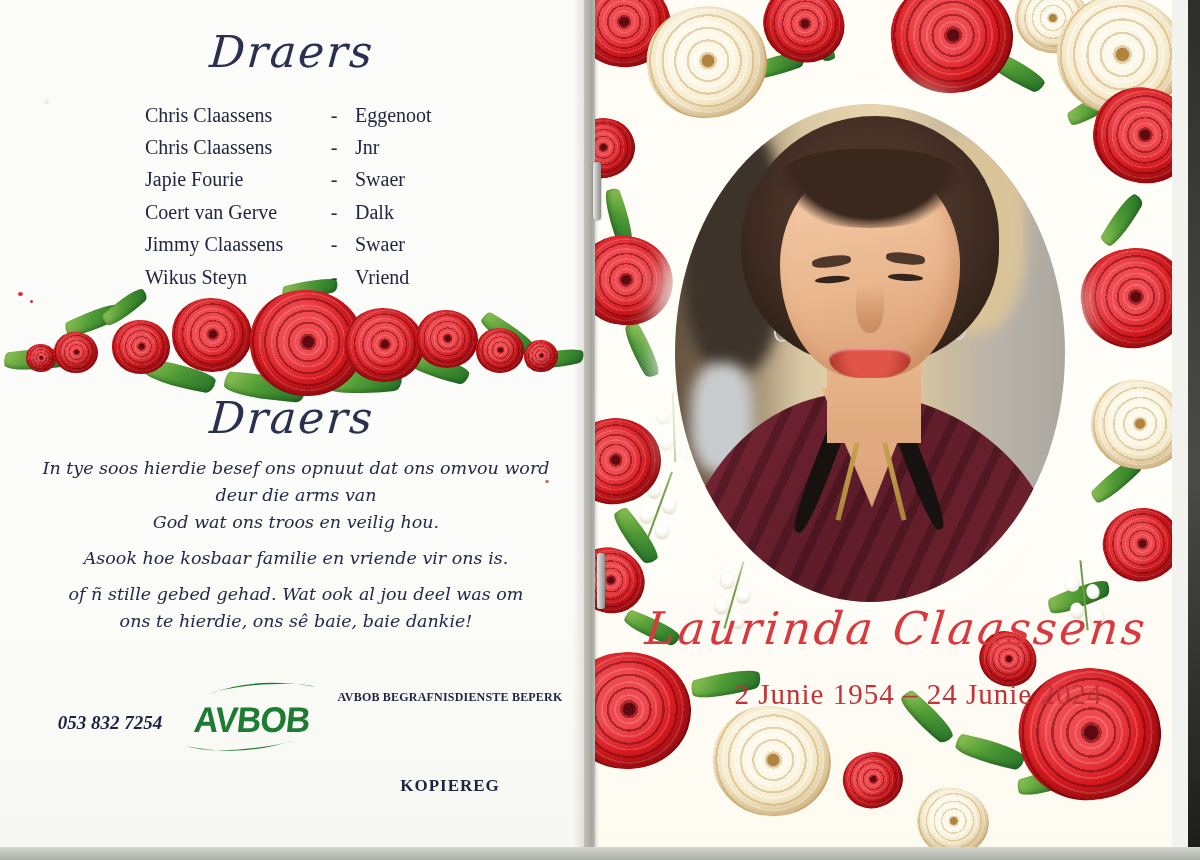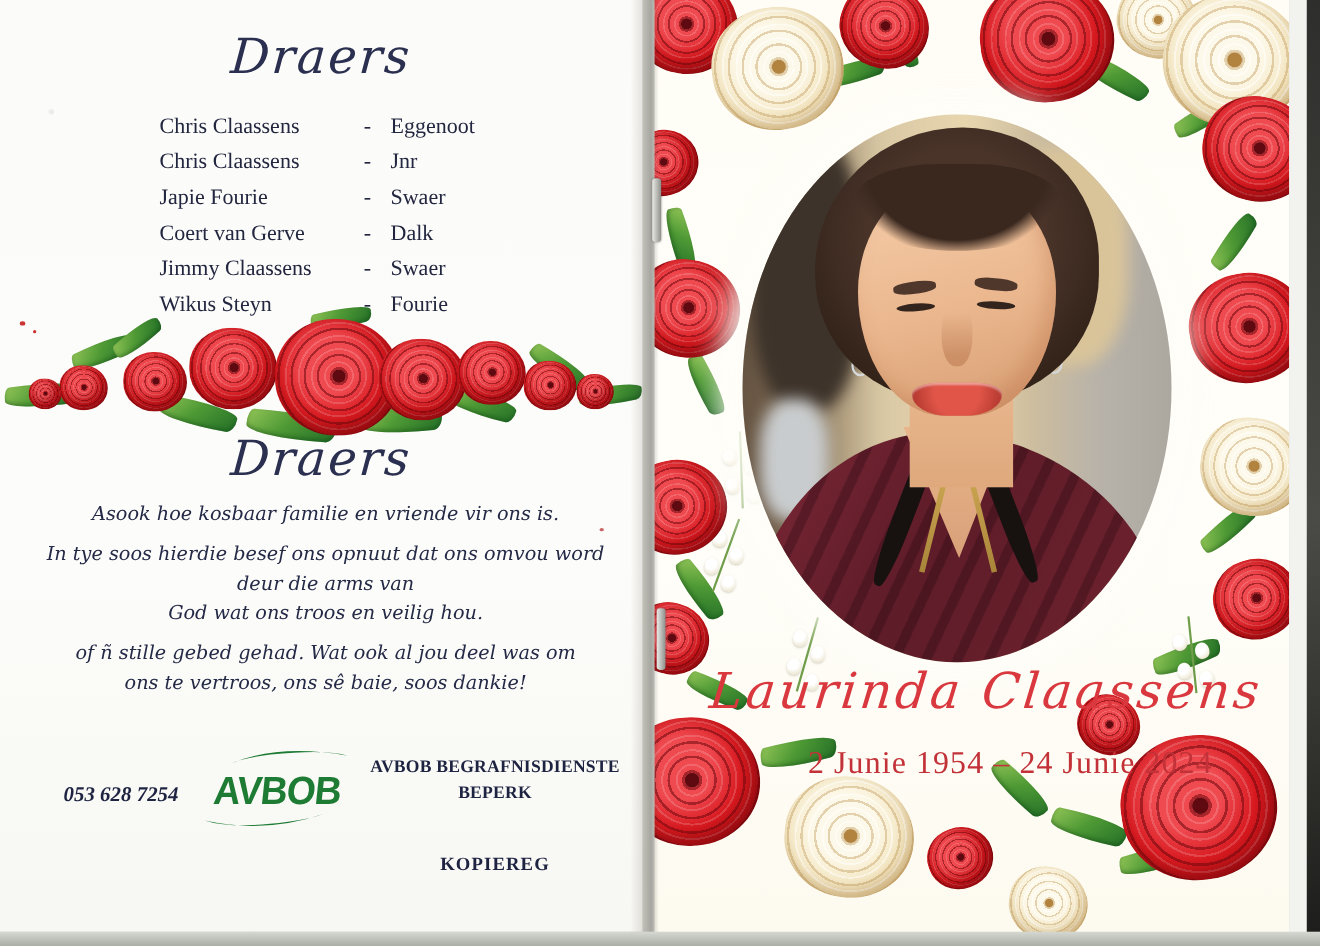--- a/index.html
+++ b/index.html
@@ -44,21 +44,21 @@
   #avbob-logo{position:absolute;left:176px;top:678px;width:152px;height:80px;}
   #avbob-logo svg{position:absolute;left:0;top:0;}
   #avbob-logo .logo-word{
     position:absolute;left:14px;top:22px;width:124px;text-align:center;
     font-family:"Liberation Sans", sans-serif;font-weight:bold;
     font-size:34px;color:#1e7b33;transform:skewX(-6deg) scaleY(1.05);
     letter-spacing:-1px;
   }
   #footer-company{position:absolute;left:336px;top:686px;width:228px;text-align:center;
     font-weight:bold;color:#1d2340;}
-  .company-line{font-size:16px;line-height:23px;letter-spacing:.2px;}
+  .company-line{font-size:12px;line-height:23px;letter-spacing:.2px;}
   .reg-line{font-size:12px;line-height:22px;font-weight:bold;}
   #kopiereg{position:absolute;left:336px;top:776px;width:228px;text-align:center;
     font-weight:bold;font-size:17px;letter-spacing:1px;color:#1d2340;}
   
   .rose{position:absolute;border-radius:48% 52% 50% 50%;}
   .rose.red{
     background:
       radial-gradient(circle at 51% 49%, #5e0a10 0 7%, rgba(0,0,0,0) 8.5%),
       repeating-radial-gradient(circle at 51% 49%,
         rgba(255,255,255,.16) 0 2%, rgba(0,0,0,0) 2% 8%,
@@ -196,21 +196,21 @@
           <span class="bearer-role">Dalk</span>
         </div>
         <div class="bearer-row">
           <span class="bearer-name">Jimmy Claassens</span>
           <span class="bearer-dash">-</span>
           <span class="bearer-role">Swaer</span>
         </div>
         <div class="bearer-row">
           <span class="bearer-name">Wikus Steyn</span>
           <span class="bearer-dash">-</span>
-          <span class="bearer-role">Fourie</span>
+          <span class="bearer-role">Vriend</span>
         </div>
       </div>
 
     <div id="rose-garland" class="abs" style="left:26px;top:282px;width:532px;height:122px;">
         <div class="leaf" style="left: -22px; top: 66px; width: 72px; height: 22px; transform: rotate(-8deg);"></div>
         <div class="leaf" style="left: 38px; top: 28px; width: 60px; height: 20px; transform: rotate(-26deg);"></div>
         <div class="leaf" style="left: 74px; top: 16px; width: 50px; height: 18px; transform: rotate(-42deg);"></div>
         <div class="leaf" style="left: 118px; top: 82px; width: 72px; height: 24px; transform: rotate(10deg);"></div>
         <div class="leaf" style="left: 198px; top: 92px; width: 82px; height: 26px; transform: rotate(4deg);"></div>
         <div class="leaf" style="left: 256px; top: -2px; width: 56px; height: 18px; transform: rotate(-14deg);"></div>
@@ -226,33 +226,33 @@
         <div class="rose red" style="left: 318px; top: 26px; width: 80px; height: 74px; transform: rotate(0deg);"></div>
         <div class="rose red" style="left: 390px; top: 28px; width: 62px; height: 58px; transform: rotate(0deg);"></div>
         <div class="rose red" style="left: 450px; top: 46px; width: 48px; height: 45px; transform: rotate(0deg);"></div>
         <div class="rose red" style="left: 498px; top: 58px; width: 34px; height: 32px; transform: rotate(0deg);"></div>
       </div>
 
     <div class="script-heading" style="top:392px;">Draers</div>
 
     <div id="tribute">
         <div class="tribute-par">
-          <div class="tribute-line">Asook hoe kosbaar familie en vriende vir ons is.</div>
-        </div>
-        <div class="tribute-par">
           <div class="tribute-line">In tye soos hierdie besef ons opnuut dat ons omvou word deur die arms van</div>
           <div class="tribute-line">God wat ons troos en veilig hou.</div>
         </div>
         <div class="tribute-par">
+          <div class="tribute-line">Asook hoe kosbaar familie en vriende vir ons is.</div>
+        </div>
+        <div class="tribute-par">
           <div class="tribute-line">of ñ stille gebed gehad.  Wat ook al jou deel was om</div>
-          <div class="tribute-line">ons te vertroos, ons sê baie, soos dankie!</div>
+          <div class="tribute-line">ons te hierdie, ons sê baie, baie dankie!</div>
         </div>
       </div>
 
-    <div id="footer-phone">053 628 7254</div>
+    <div id="footer-phone">053 832 7254</div>
 
     <div id="avbob-logo">
       <svg width="152" height="80" viewBox="0 0 152 80">
         <path d="M34 16 Q78 -2 140 9 Q120 3 70 8 Q45 11 34 16 Z" fill="#1e7b33"></path>
         <path d="M118 62 Q66 80 10 68 Q34 76 86 69 Q108 66 118 62 Z" fill="#1e7b33"></path>
       </svg>
       <div class="logo-word">AVBOB</div>
     </div>
 
     <div id="footer-company">

